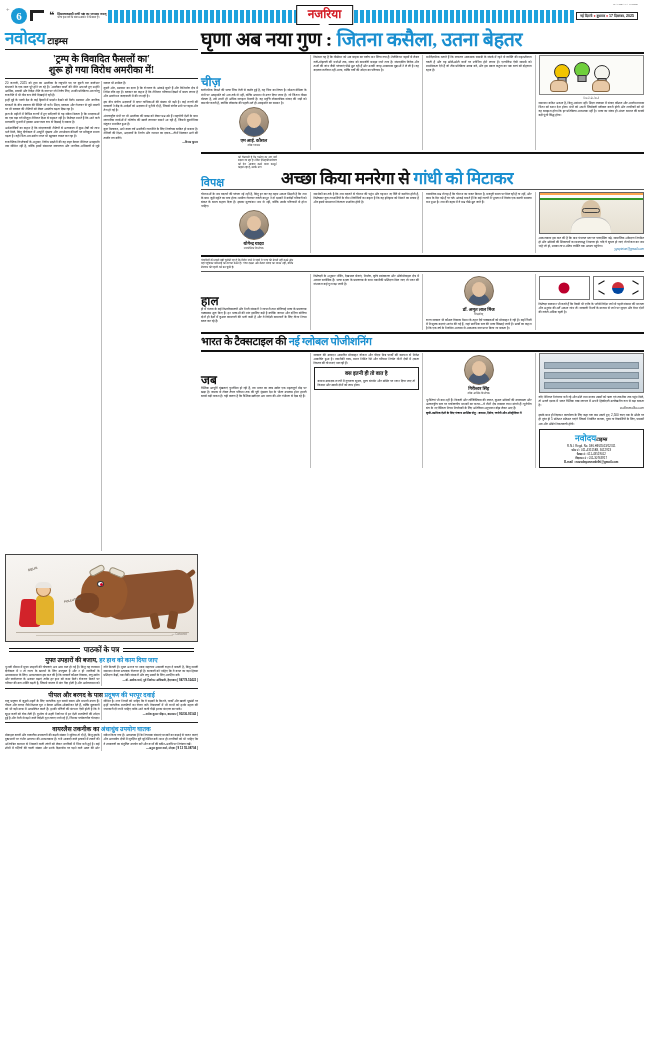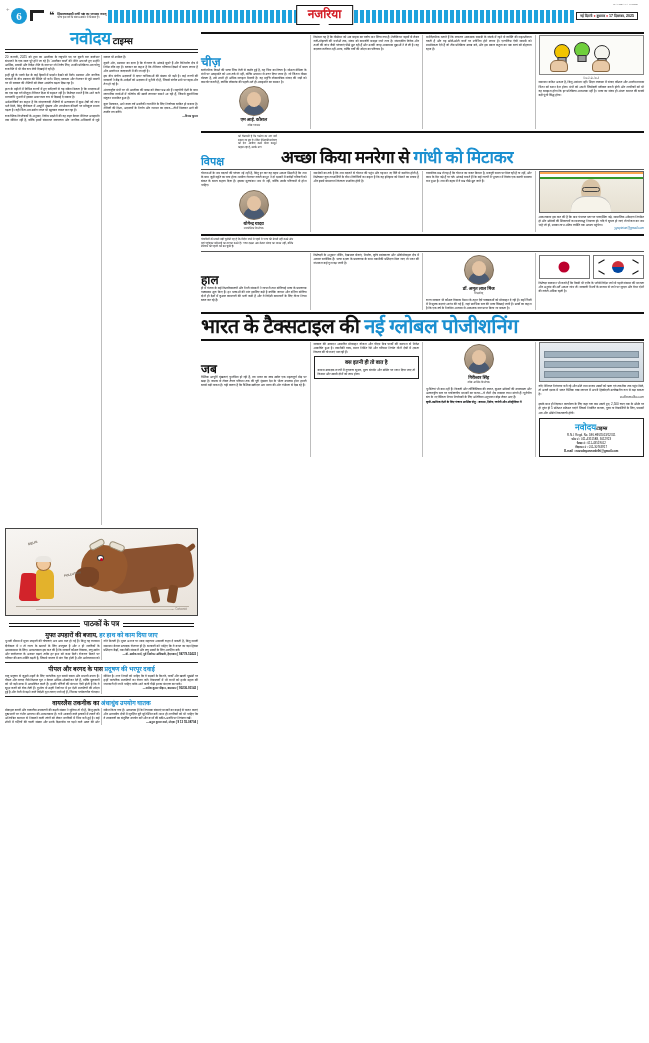--- a/index.html
+++ b/index.html
@@ -55,21 +55,21 @@
   .epapertag { position:absolute; right:6px; top:-1px; font-size:2.4px; color:#555; letter-spacing:.3px; }
 
   .cropmark { position:absolute; font-size:6px; color:#999; line-height:1; }
 
   
   .grid { display:flex; gap:3px; margin-top:2px; height:1005px; }
   .colL { width:193px; flex:0 0 193px; position:relative; }
   .colR { flex:1 1 auto; position:relative; }
 
   
-  .navoday-logo { text-align:center; line-height:1; }
+  .navoday-logo { line-height:1; }
   .navoday-logo .nv { font-size:17px; font-weight:bold; color:#1a9ad6; font-family:"Liberation Serif", serif; letter-spacing:-0.4px;}
   .navoday-logo .tm { font-size:9px; font-weight:bold; color:#111; font-family:"Liberation Serif", serif; margin-left:2px;}
   .lead-head { text-align:center; font-family:"Liberation Serif", serif; font-weight:bold;
                font-size:9.6px; line-height:1.18; color:#111; margin-top:3px; }
   .hr-thin { border-top:1px solid #222; margin:2px 0; }
   .hr-thick { border-top:2px solid #111; margin:2px 0; }
 
   .col2 { column-count:2; column-gap:4px; column-rule:0.4px solid #bdbdbd; }
 
   
@@ -128,21 +128,21 @@
   .sign { text-align:right; font-size:2.9px; font-weight:bold; margin-top:1px; }
 
   
   .big-head { font-family:"Liberation Serif", serif; font-weight:bold; line-height:1.05; color:#111; }
   .h1-main { font-size:19.5px; letter-spacing:-0.3px; }
   .h1-main .blue { color:#1a8fd0; }
   .h2-main { font-size:17px; letter-spacing:-0.3px; }
   .h2-main .blue { color:#1a8fd0; }
   .h3-main { font-size:12.5px; letter-spacing:-0.2px; }
   .h3-main .blue { color:#1a8fd0; }
-  .h4-main { font-size:20px; letter-spacing:-0.3px;font-family:Liberation Serif, serif; }
+  .h4-main { font-size:11px; letter-spacing:-0.3px;font-family:Liberation Serif, serif; }
   .h4-main .blue { color:#1a8fd0; }
 
   .dropcap-box { display:flex; gap:3px; align-items:flex-start; }
   .dropcap { font-family:"Liberation Serif", serif; font-weight:bold; font-size:12px; color:#1a8fd0;
     line-height:1; white-space:nowrap; flex:0 0 auto; padding-top:1px;margin-top:20px; }
   .dropcap.dark { color:#111; }
 
   .headrule { border-top:2.2px solid #111; margin:2px 0 1px; }
   .headrule-thin { border-top:0.8px solid #555; margin:1.5px 0; }
 
@@ -252,20 +252,24 @@
 
   <div class="grid">
 
     <div class="colL">
 
       <div class="navoday-logo">
         <span class="nv">नवोदय</span><span class="tm">टाइम्स</span>
       </div>
       <div class="hr-thin"></div>
 
+      <div class="lead-head">
+        <div>'ट्रम्प के विवादित फैसलों का'</div>
+        <div>शुरू हो गया विरोध अमरीका में!</div>
+      </div>
       <div class="hr-thin"></div>
 
       <div class="col2 jtxt" style="height:470px;">
         <p>20 जनवरी, 2025 को ट्रम्प का अमरीका के राष्ट्रपति पद पर दूसरी बार कार्यभार संभालने के एक साल पूरे होने जा रहे हैं। 'अमरीका फर्स्ट' की नीति अपनाते हुए उन्होंने आर्थिक, प्रवासी और विदेश नीति के स्तर पर जो निर्णय लिए, उनकी प्रतिक्रिया अब घरेलू राजनीति में भी तीव्र रूप लेती दिखाई दे रही है।</p>
         <p>इन्हीं मुद्दे के चलते देश के कई हिस्सों में प्रदर्शन देखने को मिले। प्रशासन और नागरिक संगठनों के बीच टकराव की स्थिति भी बनी। शिक्षा, स्वास्थ्य और रोजगार से जुड़े मसलों पर भी सरकार की नीतियों को लेकर असंतोष बढ़ता दिख रहा है।</p>
         <p>हाल के महीनों में विभिन्न राज्यों में हुए सर्वेक्षणों से यह संकेत मिलता है कि मतदाताओं का एक बड़ा वर्ग मौजूदा नीतिगत दिशा से सहमत नहीं है। विशेषज्ञ मानते हैं कि आने वाले मध्यावधि चुनावों में इसका असर स्पष्ट रूप से दिखाई दे सकता है।</p>
         <p>अर्थशास्त्रियों का कहना है कि संरक्षणवादी नीतियों से अल्पकाल में कुछ क्षेत्रों को लाभ भले मिले, किंतु दीर्घकाल में आपूर्ति शृंखला और उपभोक्ता कीमतों पर प्रतिकूल प्रभाव पड़ता है। यही चिंता अब उद्योग जगत भी खुलकर व्यक्त कर रहा है।</p>
         <p>राजनीतिक विश्लेषकों के अनुसार, विरोध प्रदर्शनों की यह लहर केवल नीतिगत असहमति तक सीमित नहीं है, बल्कि इसमें संस्थागत स्वायत्तता और नागरिक अधिकारों से जुड़े सवाल भी शामिल हैं।</p>
         <p>दूसरी ओर, प्रशासन का दावा है कि रोजगार के आंकड़े सुधरे हैं और विनिर्माण क्षेत्र में निवेश लौट रहा है। सरकार का कहना है कि नीतिगत परिणाम दिखने में समय लगता है और आलोचना जल्दबाजी में की जा रही है।</p>
         <p>इस बीच संघीय अदालतों में दायर याचिकाओं की संख्या भी बढ़ी है। कई राज्यों की सरकारों ने केंद्र के आदेशों को अदालत में चुनौती दी है, जिससे संघीय ढांचे पर बहस और तेज हो गई है।</p>
@@ -334,20 +338,24 @@
         </div>
         <div class="col2 jtxt">
           <p>मोबाइल टावरों और वायरलैस उपकरणों की बढ़ती संख्या ने सुविधा तो दी है, किंतु इसके दुष्प्रभावों पर गंभीर अध्ययन की आवश्यकता है। घनी आबादी वाले इलाकों में टावरों की अनियंत्रित स्थापना से निकलने वाली तरंगों को लेकर नागरिकों में चिंता बनी हुई है। कई शोधों में पक्षियों की घटती संख्या और उनके दिशाबोध पर पड़ने वाले असर की ओर संकेत किया गया है। आवश्यक है कि नियामक संस्थाएं मानकों का कड़ाई से पालन कराएं और आवासीय क्षेत्रों में सुरक्षित दूरी सुनिश्चित करें। साथ ही नागरिकों को भी चाहिए कि वे उपकरणों का संतुलित उपयोग करें और बच्चों की स्क्रीन-अवधि पर नियंत्रण रखें।</p>
           <p class="sign">—अनुज कुमार शर्मा, नोएडा ( 9 13 55-08704 )</p>
         </div>
       </div>
     </div>
 
     <div class="colR">
 
+      <div class="big-head h1-main">
+        <span>घृणा अब नया गुण :</span>
+        <span class="blue">जितना कसैला, उतना बेहतर</span>
+      </div>
       <div class="headrule"></div>
 
       <div style="display:flex; gap:3px;">
         <div style="flex:1 1 0;">
           <div class="dropcap-box">
             <span class="dropcap">चीज़</span>
           </div>
           <div class="jtxt">सार्वजनिक विमर्श की भाषा जिस तेजी से कठोर हुई है, वह चिंता का विषय है। सोशल मीडिया के मंचों पर असहमति को अब तर्क से नहीं, बल्कि अपमान से उत्तर दिया जाता है। जो जितना तीखा बोलता है, उसे उतनी ही अधिक सराहना मिलती है। यह प्रवृत्ति लोकतांत्रिक संवाद की जड़ों को कमजोर करती है, क्योंकि लोकतंत्र की पहली शर्त ही असहमति का सम्मान है।</div>
           <div class="author">
             <div class="ph"></div>

